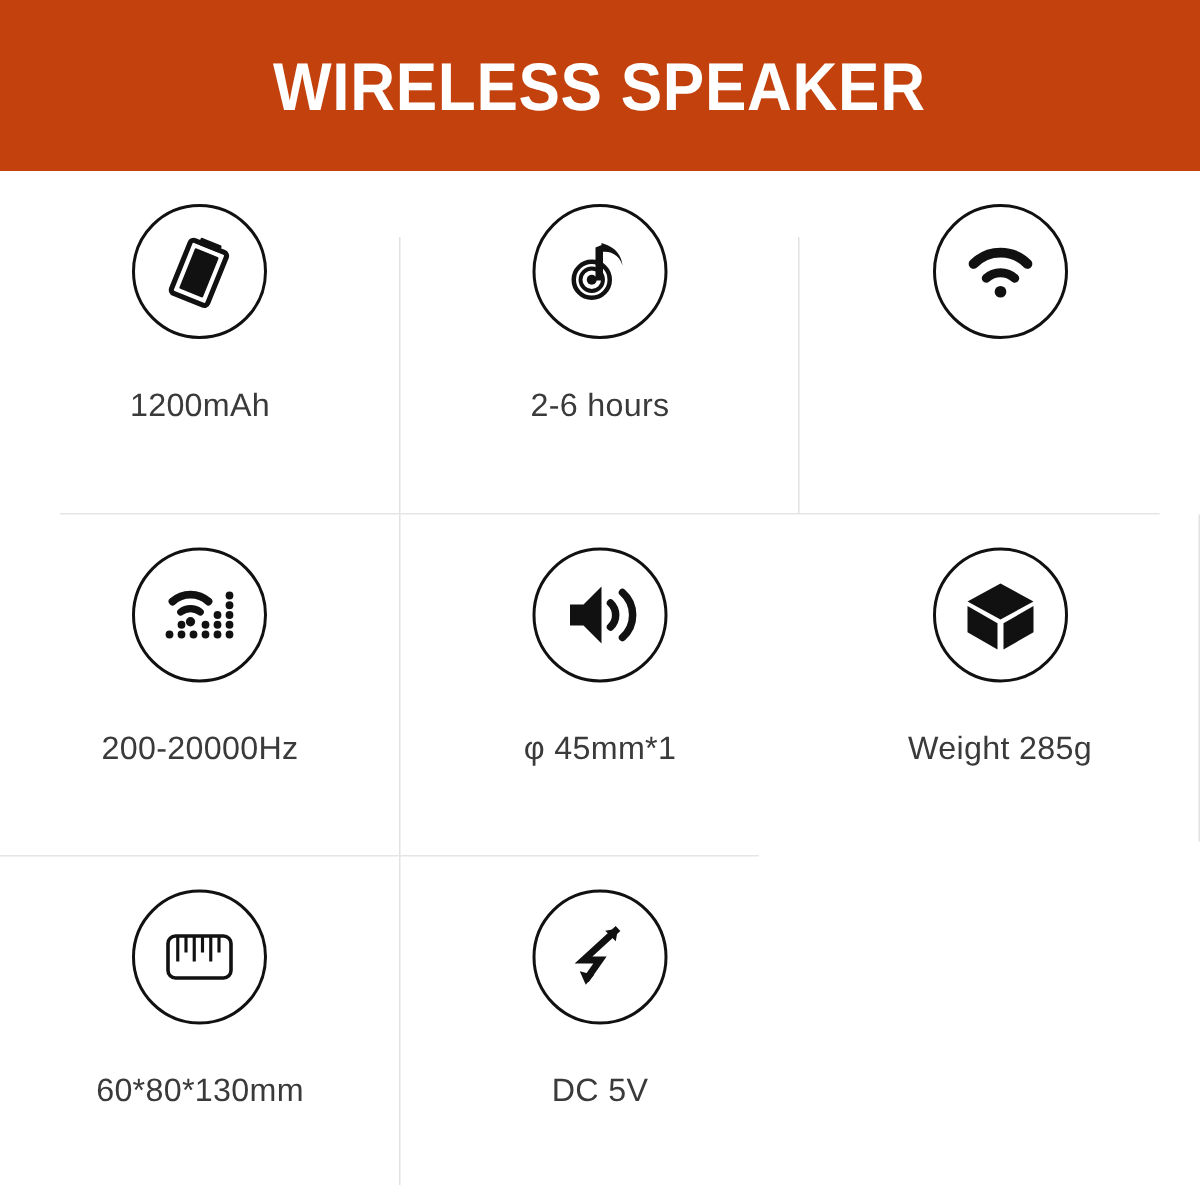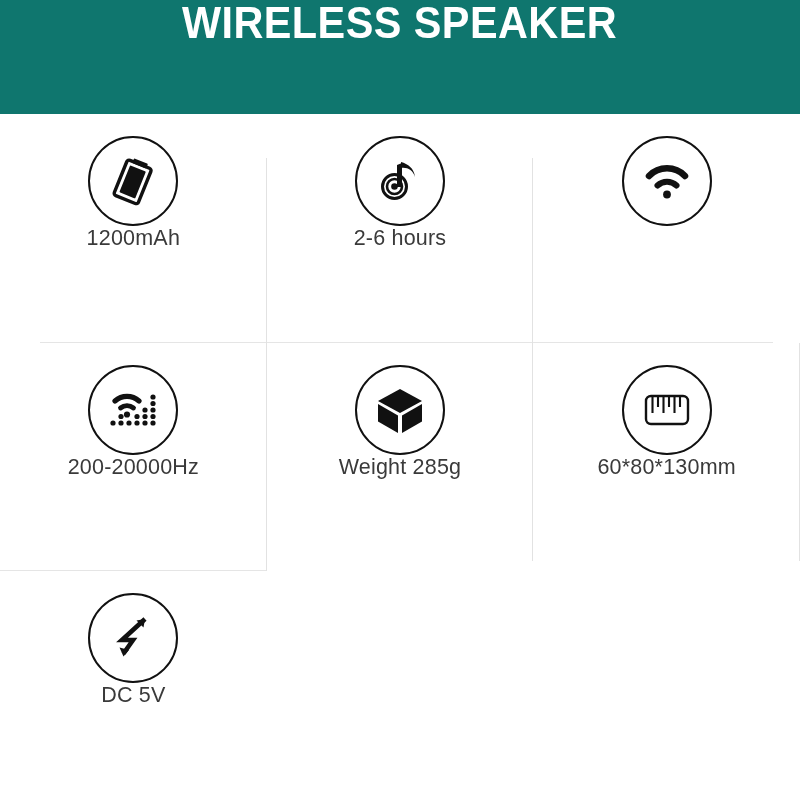--- a/index.html
+++ b/index.html
@@ -21,23 +21,23 @@
     box-sizing: border-box;
   }
 
   
   .header {
     position: absolute;
     top: 0;
     left: 0;
     width: 800px;
     height: 114px;
-    background: #0f766e;
+    background: #c2410c;
     display: flex;
-    align-items: flex-start;
+    align-items: center;
     justify-content: center;
   }
   .header-title {
     color: #ffffff;
     font-family: "Liberation Sans Narrow", "Liberation Sans", "DejaVu Sans", sans-serif;
     font-size: 45px;
     font-weight: bold;
     letter-spacing: 0.5px;
     line-height: 1;
     text-transform: uppercase;
@@ -106,20 +106,21 @@
     display: flex;
     align-items: center;
     justify-content: center;
     box-sizing: border-box;
     background: #ffffff;
   }
   .icon-circle svg {
     display: block;
   }
   .cell-label {
+    margin-top: 32px;
     font-size: 21.5px;
     color: #3a3a3a;
     font-weight: normal;
     letter-spacing: 0.2px;
     text-align: center;
     white-space: nowrap;
   }
 </style>
 </head>
 <body>
@@ -189,20 +190,30 @@
             <circle cx="49" cy="35.5" r="2.6"></circle>
             <circle cx="49" cy="29" r="2.6"></circle>
             <circle cx="49" cy="22.5" r="2.6"></circle>
             <circle cx="49" cy="16" r="2.6"></circle>
           </g>
         </svg>
       </div>
       <div class="cell-label">200-20000Hz</div>
     </div>
 
+    <div class="cell row-2 col-3">
+      <div class="icon-circle">
+        <svg width="56" height="56" viewBox="0 0 56 56" aria-hidden="true">
+          <path d="M8 21 L17 21 L29 9 L29 47 L17 35 L8 35 Z" fill="#111"></path>
+          <path d="M35 20 A11 11 0 0 1 35 36" fill="none" stroke="#111" stroke-width="5" stroke-linecap="round"></path>
+          <path d="M43 13 A20 20 0 0 1 43 43" fill="none" stroke="#111" stroke-width="5" stroke-linecap="round"></path>
+        </svg>
+      </div>
+      <div class="cell-label">φ 45mm*1</div>
+    </div>
 
     <div class="cell row-3 col-1">
       <div class="icon-circle">
         <svg width="54" height="54" viewBox="0 0 54 54" aria-hidden="true">
           <path d="M27 6 L49 18 L27 30 L5 18 Z" fill="#111"></path>
           <path d="M5 21 L25 32.5 L25 50 L5 38.5 Z" fill="#111"></path>
           <path d="M49 21 L29 32.5 L29 50 L49 38.5 Z" fill="#111"></path>
         </svg>
       </div>
       <div class="cell-label">Weight 285g</div>

